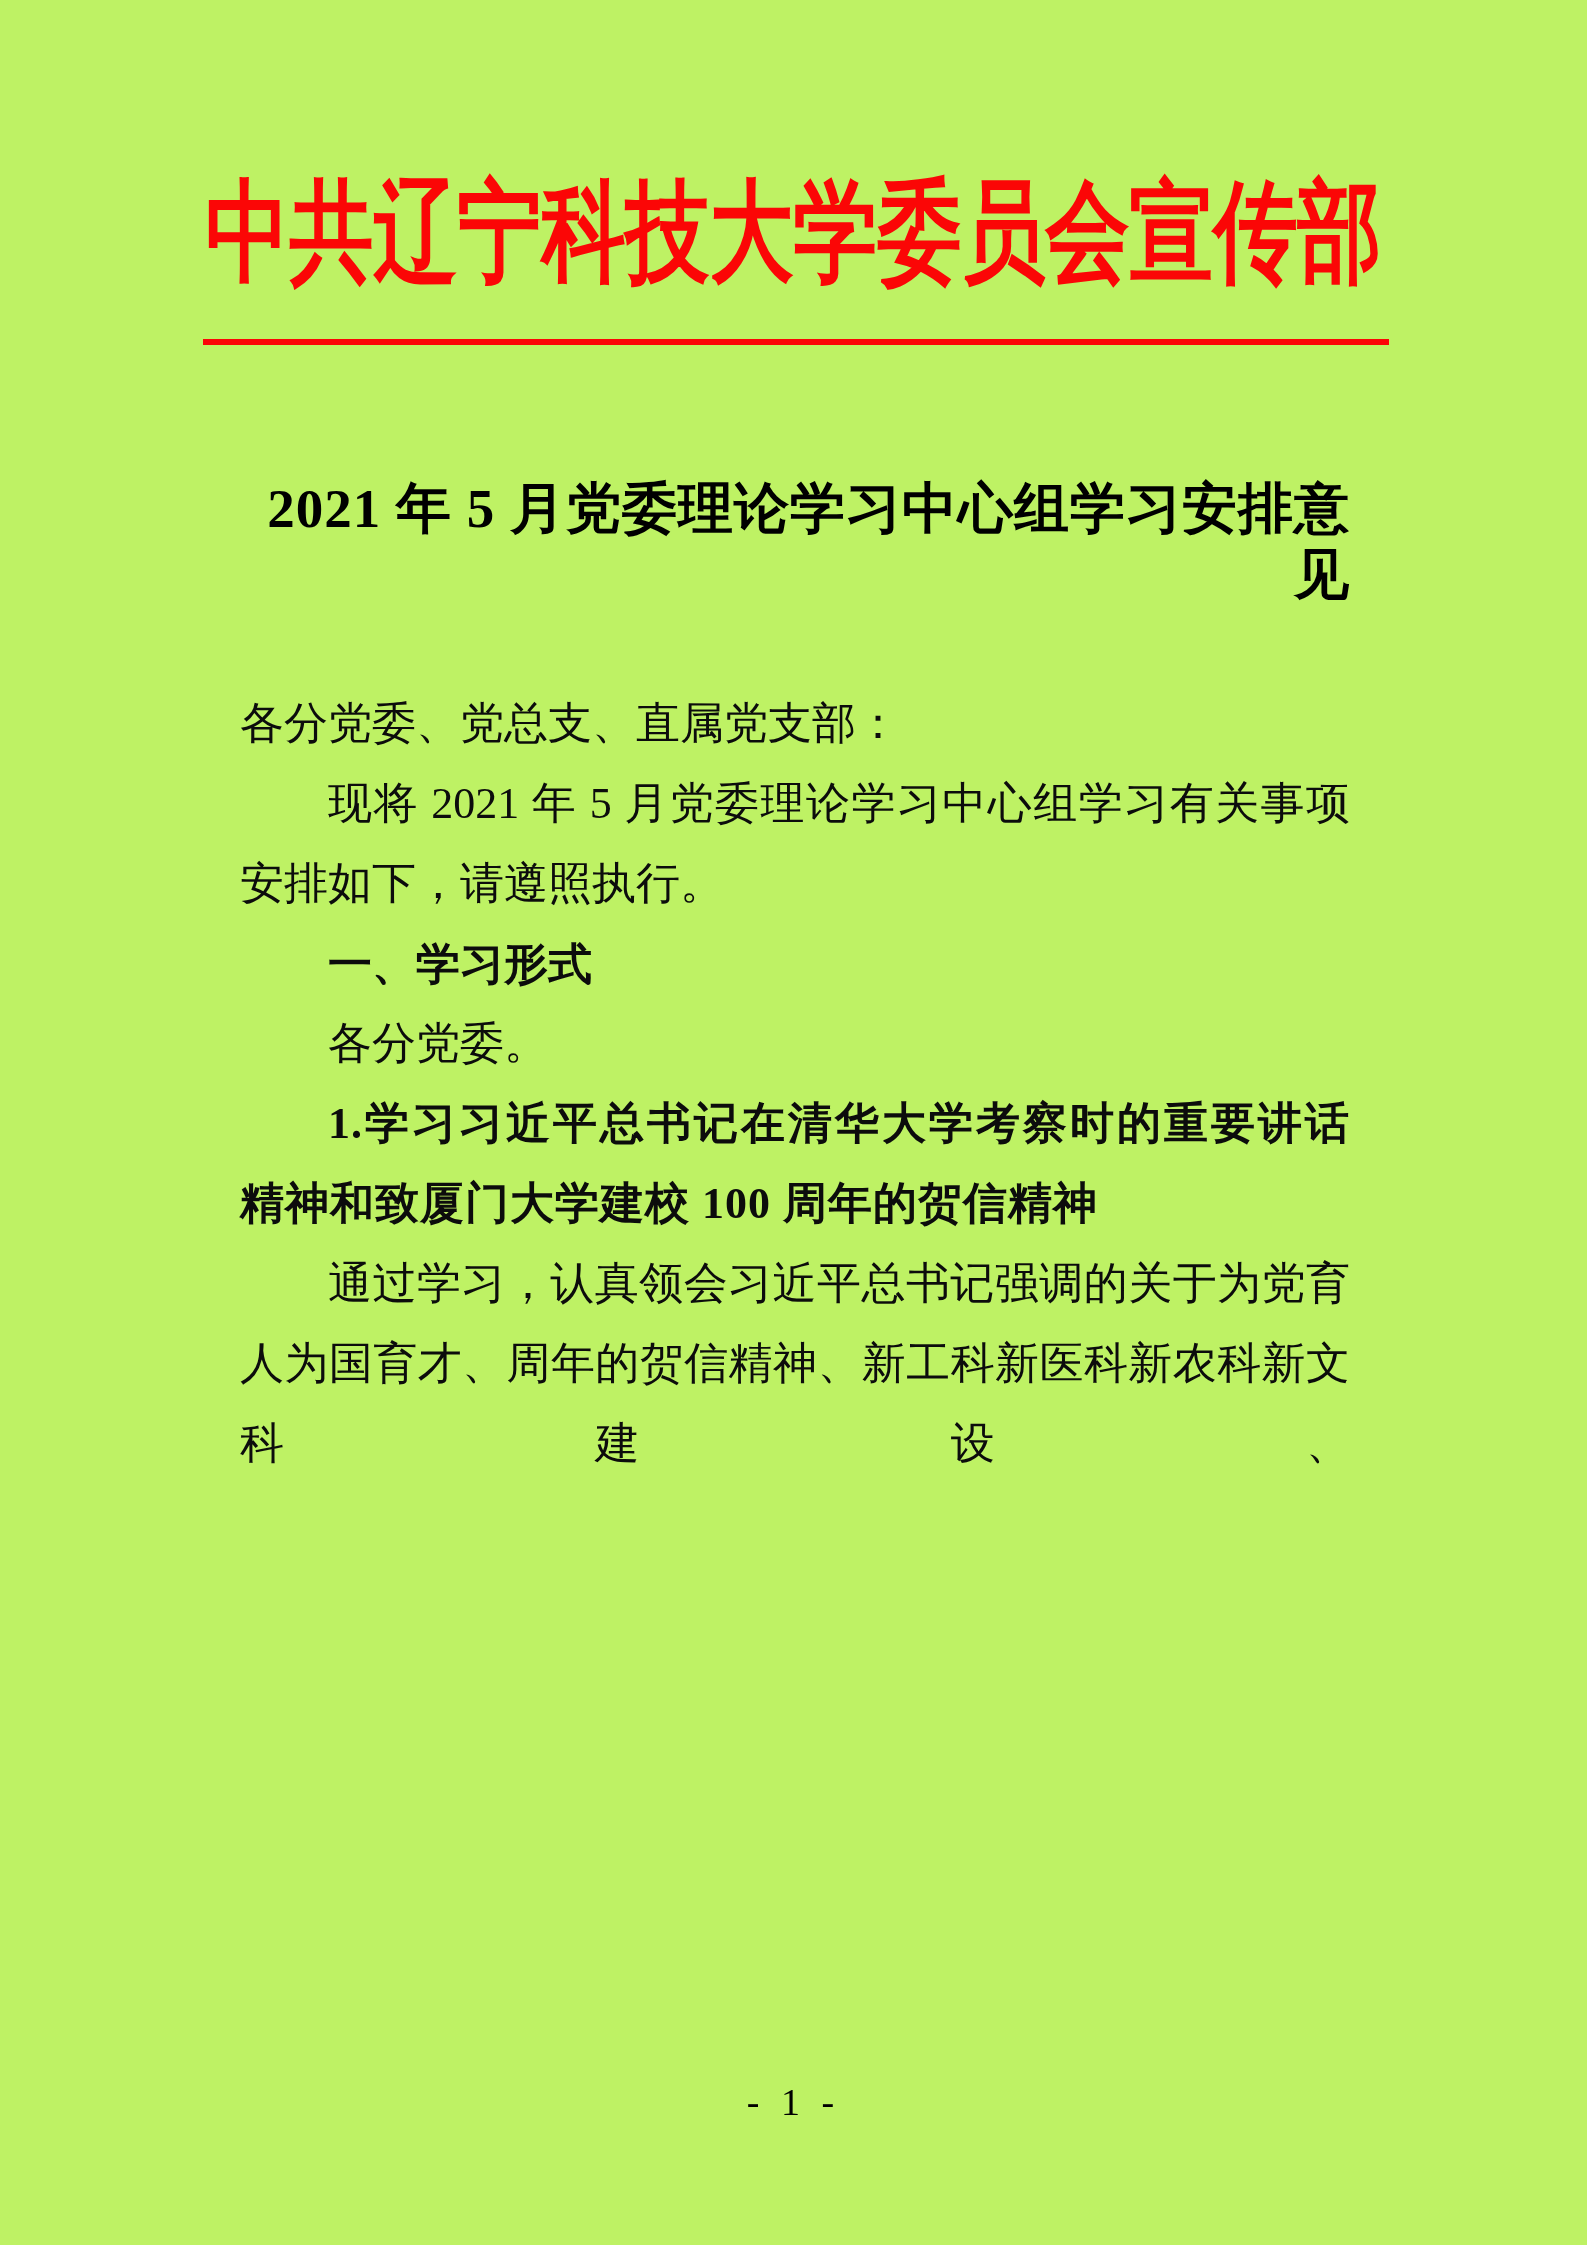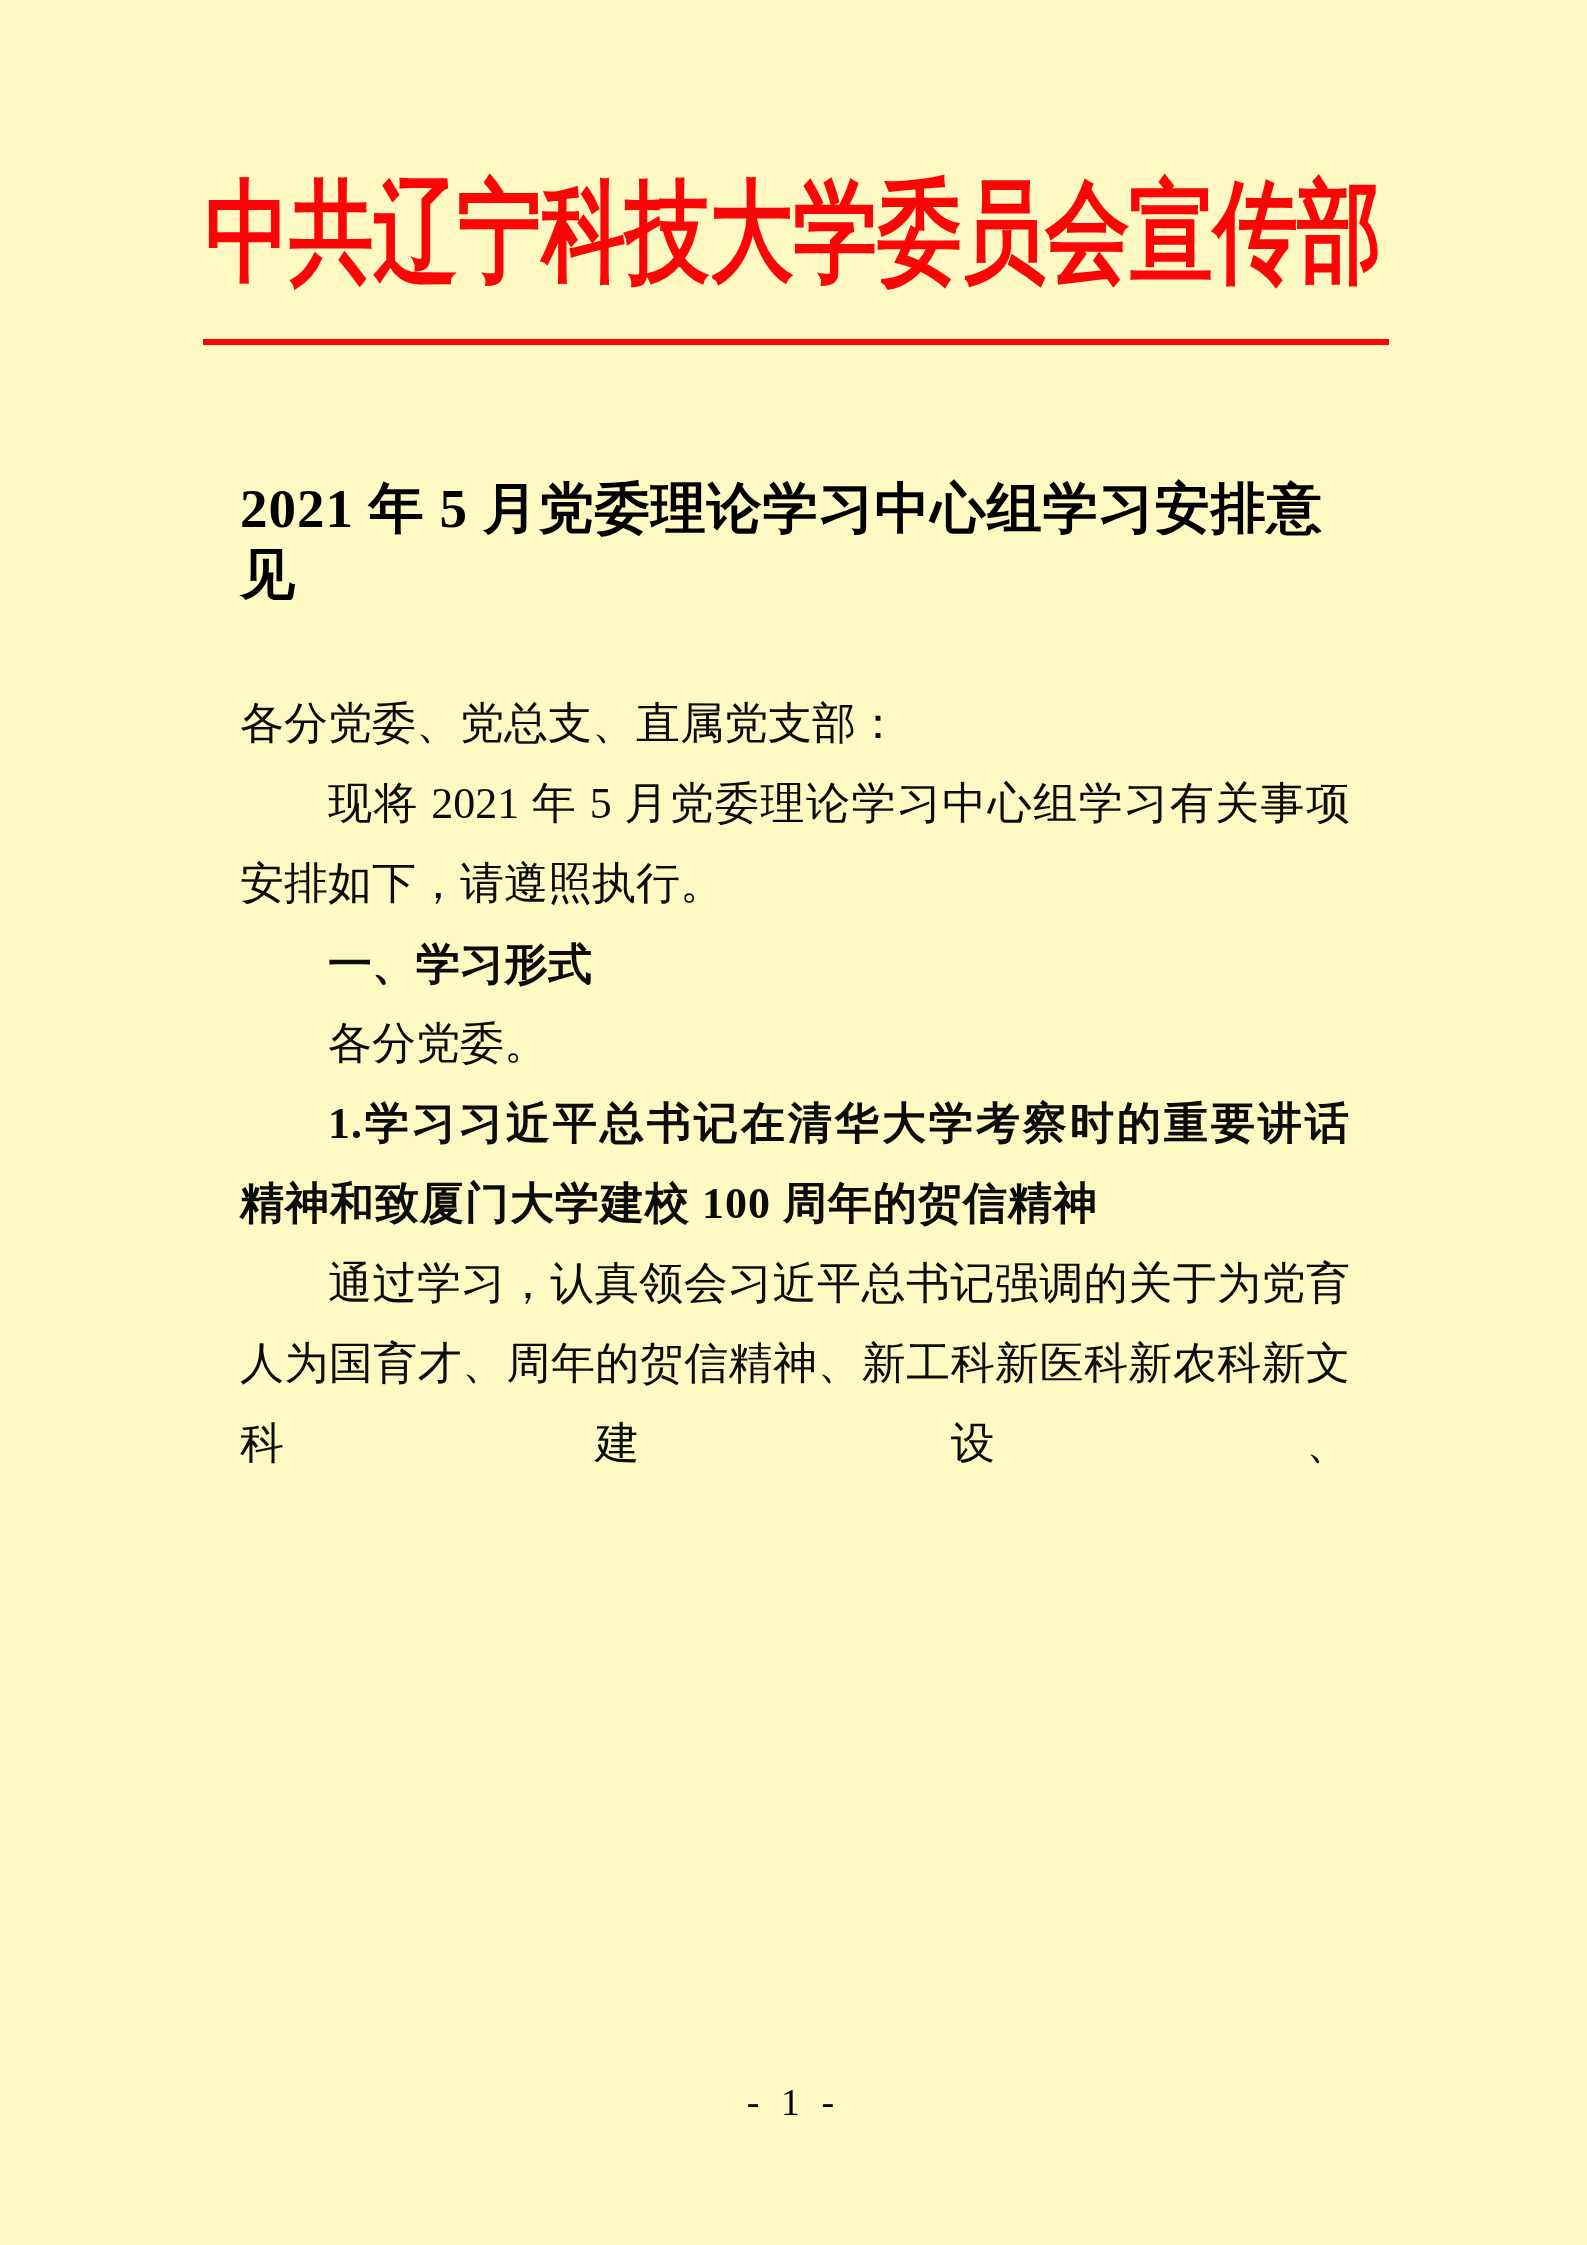--- a/index.html
+++ b/index.html
@@ -5,21 +5,21 @@
   html, body {
     margin: 0;
     padding: 0;
     background: #888;
   }
   .page {
     position: relative;
     width: 1587px;
     height: 2245px;
     margin: 0 auto;
-    background: #fef9c3;
+    background: #bef264;
     overflow: hidden;
     font-family: "Liberation Serif", "DejaVu Serif", serif;
     color: #0c0c0c;
   }
   
   .letterhead-org {
     position: absolute;
     top: 178px;
     left: 0;
     width: 100%;
@@ -44,21 +44,21 @@
   }
   
   .content {
     position: absolute;
     top: 476px;
     left: 240px;
     width: 1110px;
   }
   .doc-title {
     margin: 0 0 0 0;
-    text-align: left;
+    text-align: right;
     font-size: 55px;
     line-height: 66px;
     font-weight: bold;
     letter-spacing: 1px;
     color: #000000;
     font-family: "Liberation Serif", "DejaVu Serif", serif;
   }
   .body-text {
     margin-top: 76px;
   }

